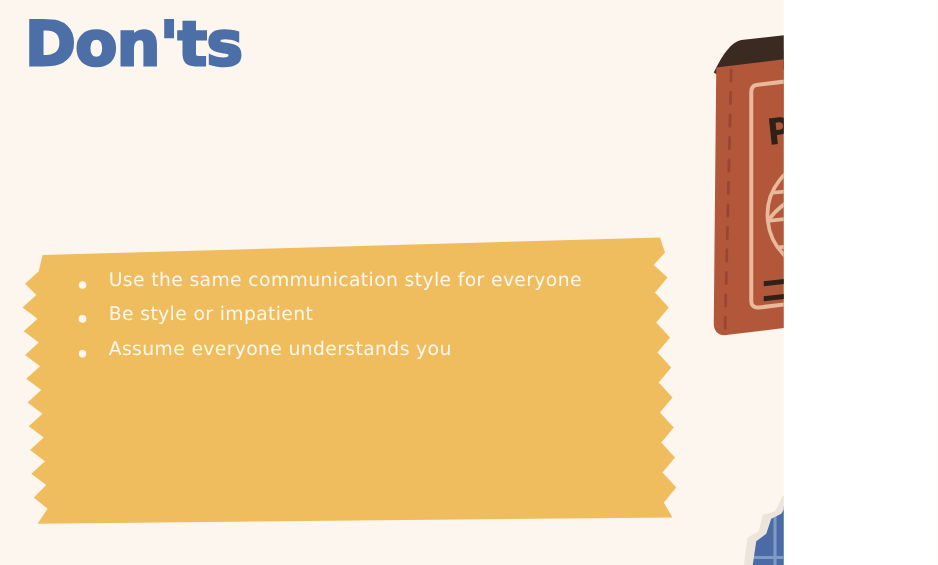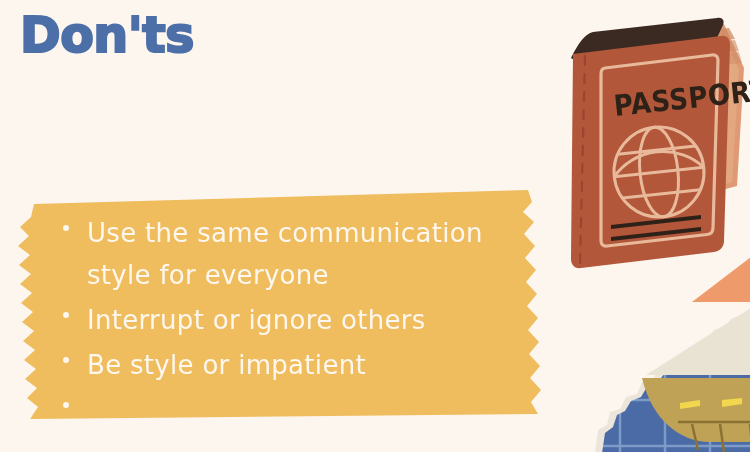--- a/index.html
+++ b/index.html
@@ -7,21 +7,21 @@
     padding: 0;
   }
   body {
     width: 750px;
     height: 452px;
     overflow: hidden;
     font-family: "DejaVu Sans", sans-serif;
   }
   #slide {
     position: relative;
-    width: 750px;
+    width: 627px;
     height: 452px;
     background: #fdf6ef;
     overflow: hidden;
   }
 
   
   #title {
     position: absolute;
     left: 20px;
     top: 8px;
@@ -55,21 +55,21 @@
     top: 26px;
     width: 470px;
     margin: 0;
     padding: 0;
     list-style: none;
   }
   #bullet-list li {
     position: relative;
     color: #fdf7f0;
     font-family: "DejaVu Sans", sans-serif;
-    font-size: 26px;
+    font-size: 15px;
     font-weight: 400;
     letter-spacing: 0.3px;
     line-height: 1.62;
     padding-left: 27px;
     margin-bottom: 3px;
   }
   #bullet-list li .dot {
     position: absolute;
     left: 3px;
     top: 13px;
@@ -157,28 +157,28 @@
                L11 79 L22 69 L10 60 L21 50 L12 41
                L23 31 Z"></path>
     </svg>
     <ul id="bullet-list">
       <li>
         <span class="dot"></span>
         <span>Use the same communication style for everyone</span>
       </li>
       <li>
         <span class="dot"></span>
-        <span>Interrupt or ignore others</span>
       </li>
       <li>
         <span class="dot"></span>
         <span>Be style or impatient</span>
       </li>
       <li>
         <span class="dot"></span>
+        <span>Assume everyone understands you</span>
       </li>
     </ul>
   </div>
 
   <svg id="deco-bottom" viewBox="0 0 200 210">
 
     <g>
       <defs>
         <clipPath id="clothClip">
           <path d="M40 210

